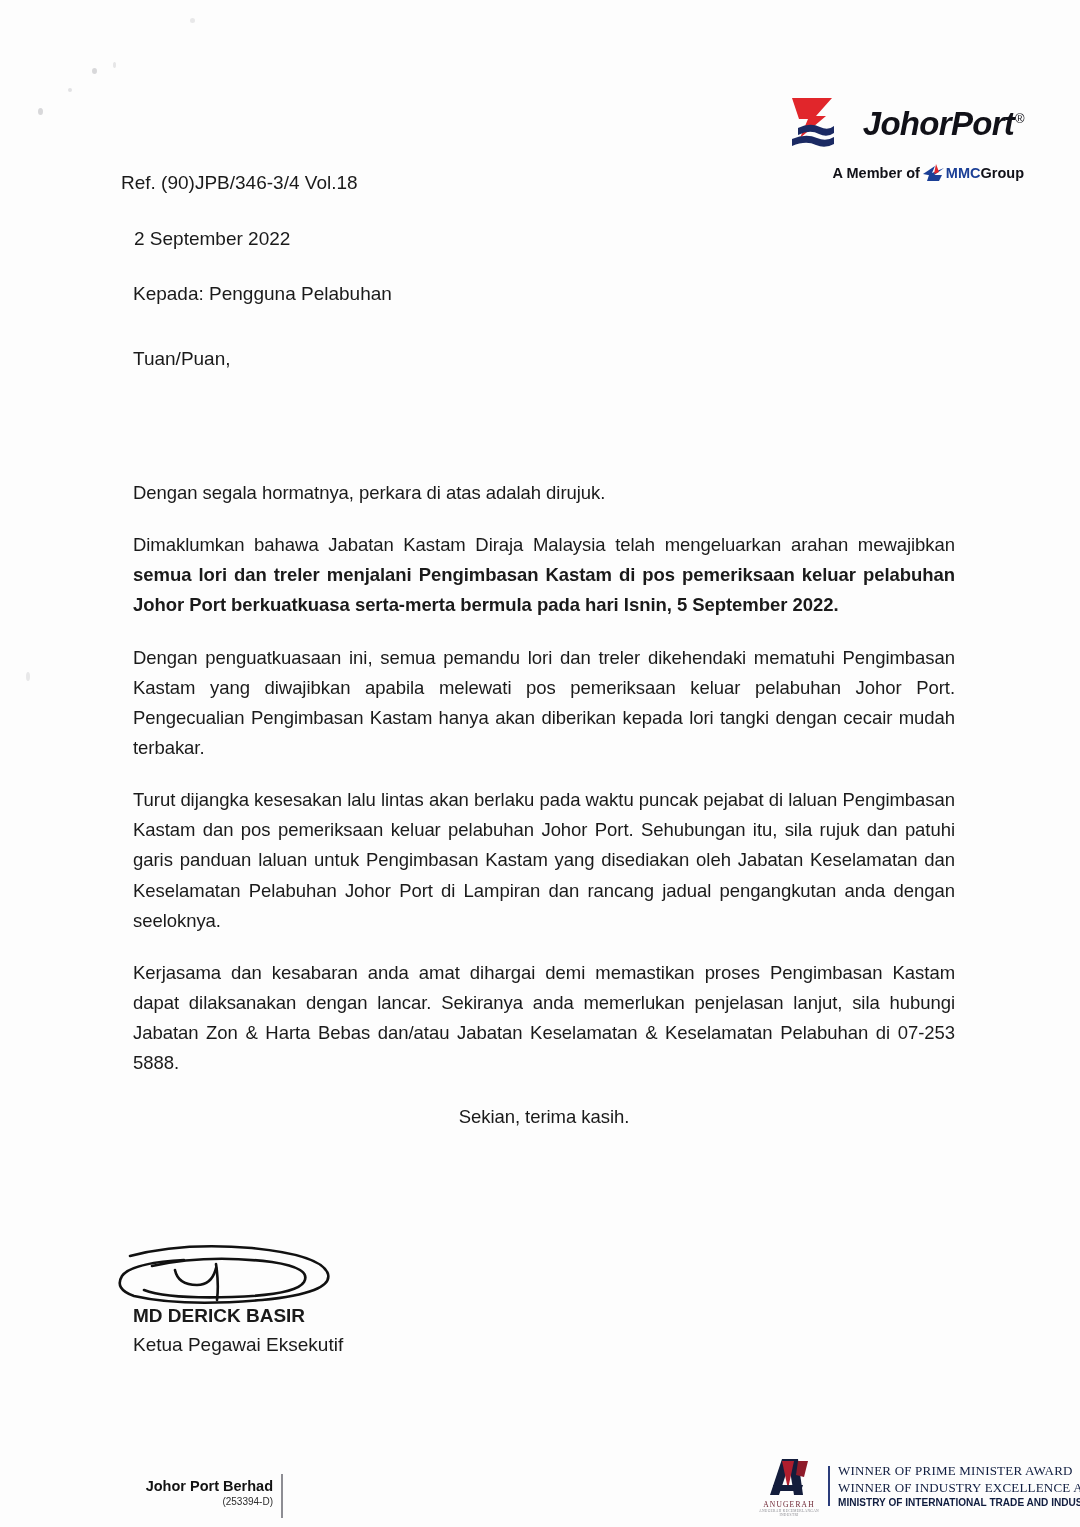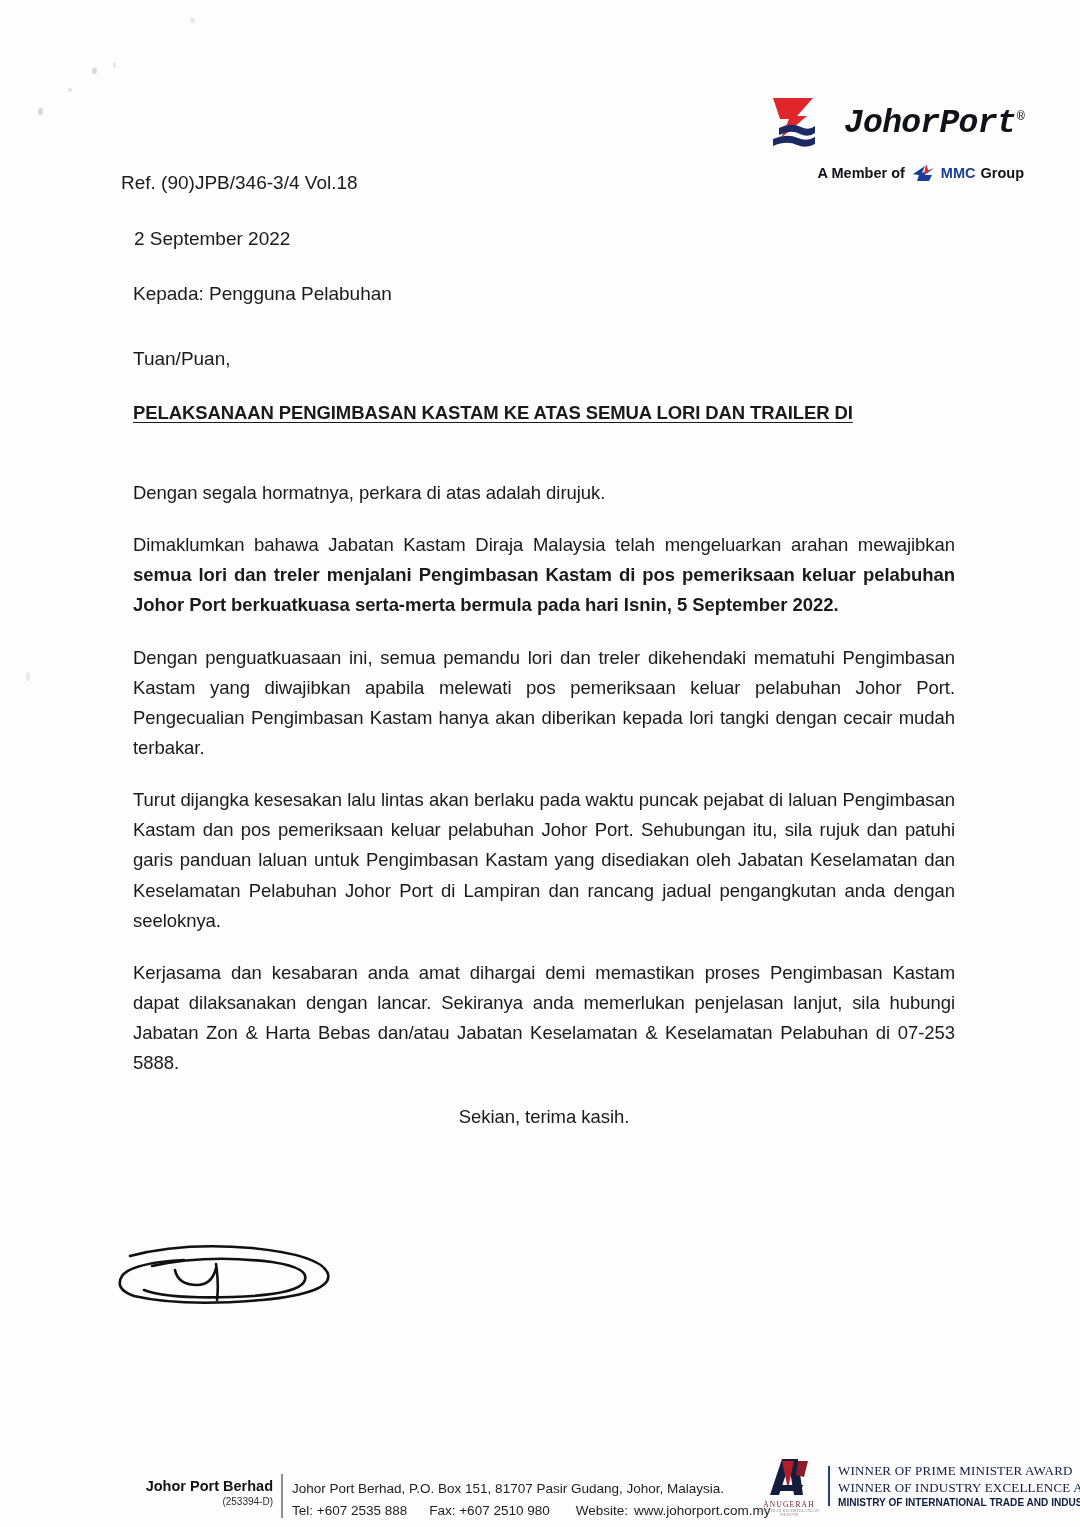--- a/index.html
+++ b/index.html
@@ -39,21 +39,20 @@
     right: 56px;
     top: 92px;
     width: 262px;
     text-align: right;
   }
   .logo-row {
     display: flex;
     align-items: center;
     justify-content: flex-end;
     gap: 15px;
-    font-family: Liberation Mono, monospace;
   }
   .logo-mark { width: 62px; height: 62px; flex: none; }
   .logo-word {
     font-size: 33px;
     font-weight: bold;
     font-style: italic;
     letter-spacing: -0.7px;
     color: #111118;
     line-height: 1;
     position: relative;
@@ -63,21 +62,20 @@
     font-size: 13px;
     font-style: normal;
     font-weight: normal;
     vertical-align: super;
     margin-left: 1px;
   }
   .member-row {
     display: flex;
     align-items: center;
     justify-content: flex-end;
-    gap: 5px;
     margin-top: 9px;
     font-size: 14.5px;
     font-weight: bold;
     color: #111118;
     white-space: nowrap;
   }
   .mmc-mark { width: 26px; height: 20px; flex: none; }
   .mmc-blue { color: #1b3f96; }
 
   
@@ -301,21 +299,20 @@
       <span>Group</span>
     </div>
   </div>
 
   <div class="ref">Ref. (90)JPB/346-3/4 Vol.18</div>
   <div class="date">2 September 2022</div>
   <div class="recipient">Kepada: Pengguna Pelabuhan</div>
   <div class="salutation">Tuan/Puan,</div>
 
   <div class="subject">
-    <span class="l1"><span class="u">PELAKSANAAN PENGIMBASAN KASTAM KE ATAS SEMUA LORI DAN TRAILER DI</span></span>
   </div>
 
   <div class="body-wrap">
     <p class="para">Dengan segala hormatnya, perkara di atas adalah dirujuk.</p>
     <p class="para"><span>Dimaklumkan bahawa Jabatan Kastam Diraja Malaysia telah mengeluarkan arahan mewajibkan </span><b>semua lori dan treler menjalani Pengimbasan Kastam di pos pemeriksaan keluar pelabuhan Johor Port berkuatkuasa serta-merta bermula pada hari Isnin, 5 September 2022.</b></p>
     <p class="para">Dengan penguatkuasaan ini, semua pemandu lori dan treler dikehendaki mematuhi Pengimbasan Kastam yang diwajibkan apabila melewati pos pemeriksaan keluar pelabuhan Johor Port. Pengecualian Pengimbasan Kastam hanya akan diberikan kepada lori tangki dengan cecair mudah terbakar.</p>
     <p class="para">Turut dijangka kesesakan lalu lintas akan berlaku pada waktu puncak pejabat di laluan Pengimbasan Kastam dan pos pemeriksaan keluar pelabuhan Johor Port. Sehubungan itu, sila rujuk dan patuhi garis panduan laluan untuk Pengimbasan Kastam yang disediakan oleh Jabatan Keselamatan dan Keselamatan Pelabuhan Johor Port di Lampiran dan rancang jadual pengangkutan anda dengan seeloknya.</p>
     <p class="para">Kerjasama dan kesabaran anda amat dihargai demi memastikan proses Pengimbasan Kastam dapat dilaksanakan dengan lancar. Sekiranya anda memerlukan penjelasan lanjut, sila hubungi Jabatan Zon &amp; Harta Bebas dan/atau Jabatan Keselamatan &amp; Keselamatan Pelabuhan di 07-253 5888.</p>
     <p class="para last">Sekian, terima kasih.</p>
   </div>
@@ -325,31 +322,31 @@
     <svg viewBox="0 0 240 72" width="240" height="72" aria-hidden="true">
       <g fill="none" stroke="#111111" stroke-width="2.6" stroke-linecap="round">
         <path d="M18 18 Q70 4 140 10 Q210 17 216 36 Q221 55 150 62 Q70 69 22 58 Q2 51 10 38 Q19 25 72 22"></path>
         <path d="M40 28 Q95 16 160 24 Q200 30 192 44 Q184 57 120 59 Q55 61 32 52"></path>
         <path d="M63 32 Q66 47 85 47 Q100 47 104 30"></path>
         <path d="M104 26 Q107 46 105 62"></path>
       </g>
     </svg>
   </div>
 
+  <div class="signer">
+    <span class="name">MD DERICK BASIR</span>
+    <span>Ketua Pegawai Eksekutif</span>
+  </div>
 
   <div class="footer">
     <div class="footer-left">
       <div class="fl-name">Johor Port Berhad</div>
       <div class="fl-reg">(253394-D)</div>
     </div>
     <div class="footer-divider"></div>
-    <div class="footer-addr">
-      <div>Johor Port Berhad, P.O. Box 151, 81707 Pasir Gudang, Johor, Malaysia.</div>
-      <div><span>Tel: +607 2535 888</span><span class="sp-a"></span><span>Fax: +607 2510 980</span><span class="sp-b"></span><span>Website:</span><span class="sp-c"></span><span>www.johorport.com.my</span></div>
-    </div>
   </div>
 
   <div class="award">
     <div class="award-mark">
       <svg viewBox="0 0 62 44" width="62" height="44" aria-hidden="true">
         <path d="M12 40 L24 4 L33 4 L21 40 Z" fill="#141d3c"></path>
         <path d="M30 4 L40 4 L45 40 L36 40 Z" fill="#141d3c"></path>
         <path d="M24 6 L36 6 L30 34 Z" fill="#b01e2e"></path>
         <path d="M40 6 L50 6 L46 22 L38 20 Z" fill="#8e1b2a"></path>
         <path d="M15 30 L45 30 L43 36 L17 36 Z" fill="#141d3c"></path>

